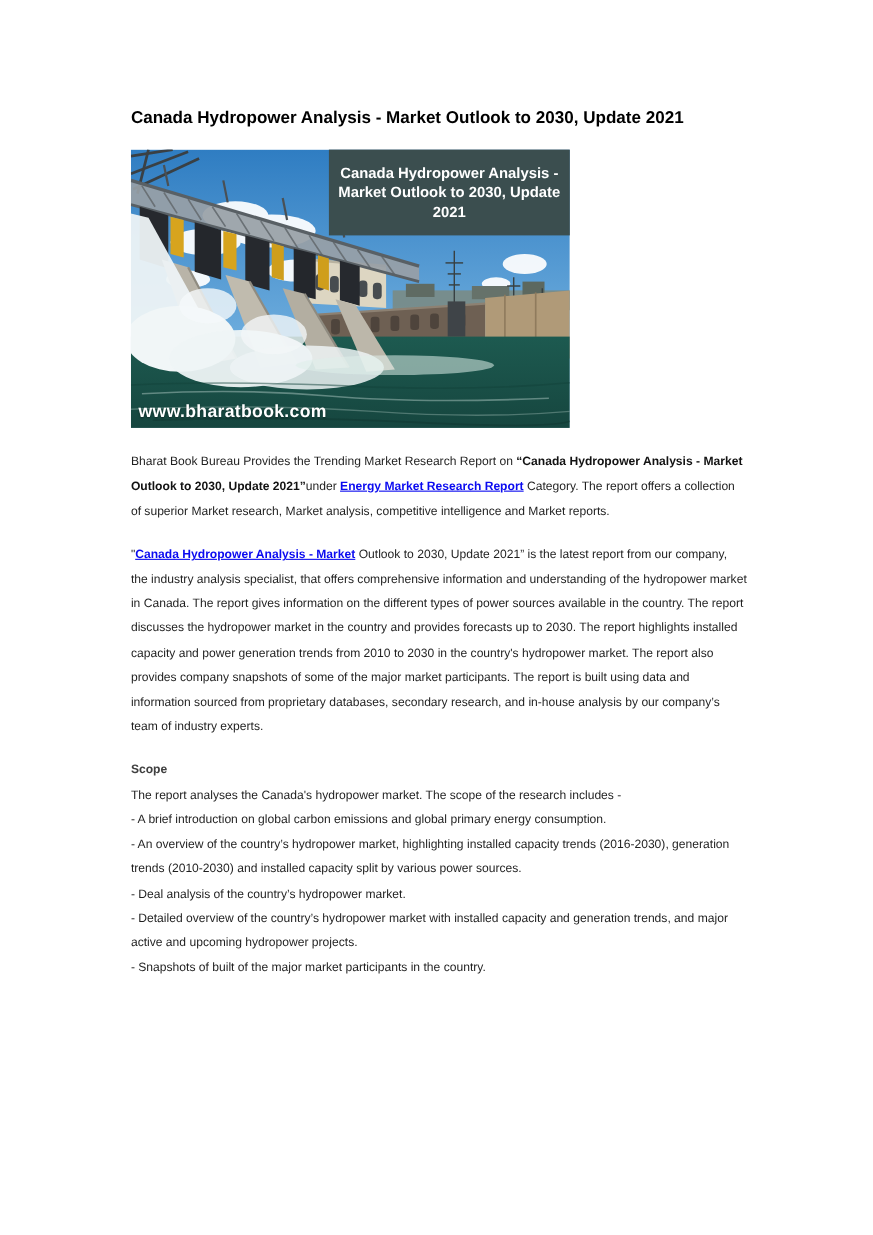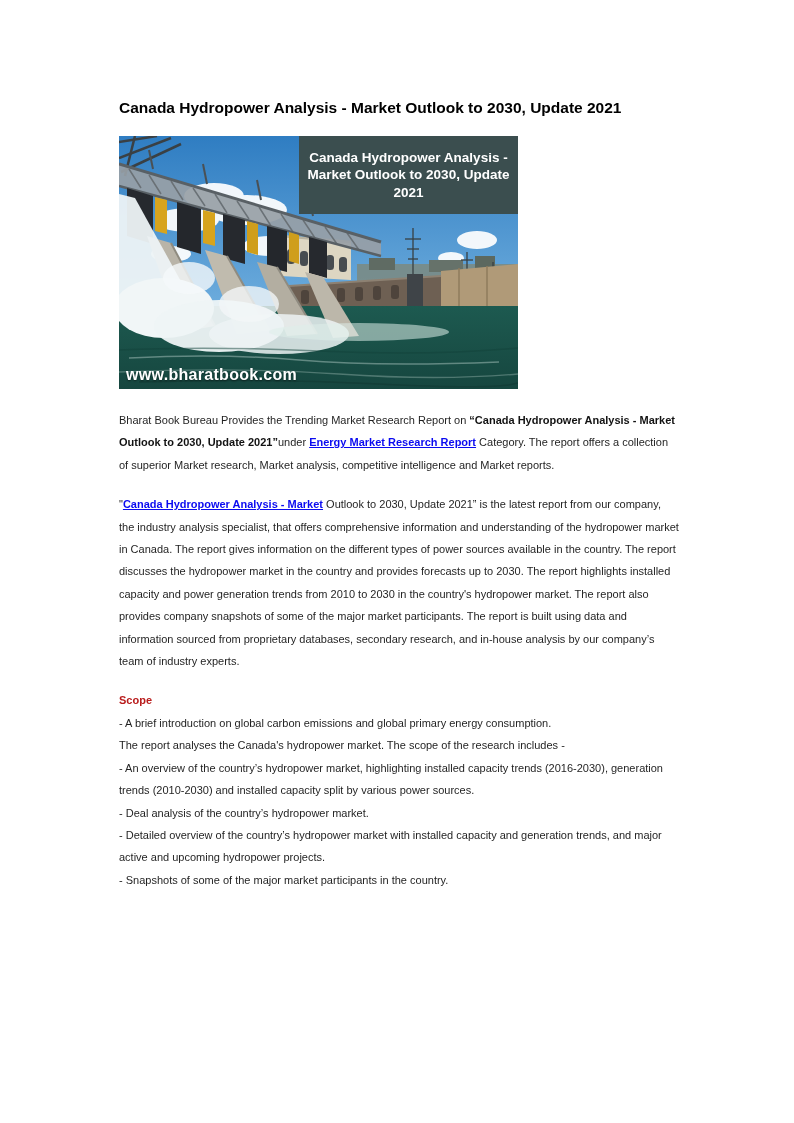--- a/index.html
+++ b/index.html
@@ -66,21 +66,21 @@
     line-height: 22.4px;
     margin: 0 0 17px 0;
   }
   .para strong { color: #121212; }
   .doclink {
     color: var(--link_blue, #0b0bf0);
     font-weight: bold;
     text-decoration: underline;
     cursor: pointer;
   }
-  .scope-heading { font-weight: bold; color: #b91c1c; }
+  .scope-heading { font-weight: bold; color: #404040; }
   .scope-line { min-height: 22.4px; }
 </style>
 </head>
 <body>
 
 <div class="page">
   <div class="content">
 
     <h1 class="doc-title">Canada Hydropower Analysis - Market Outlook to 2030, Update 2021</h1>
 
@@ -223,22 +223,22 @@
       <div class="hero-overlay">Canada Hydropower Analysis - Market Outlook to 2030, Update 2021</div>
       <div class="hero-watermark">www.bharatbook.com</div>
     </figure>
 
     <p class="para"><span>Bharat Book Bureau Provides the Trending Market Research Report on </span><strong>“Canada Hydropower Analysis - Market Outlook to 2030, Update 2021”</strong><span>under </span><a class="doclink">Energy Market Research Report</a><span> Category. The report offers a collection of superior Market research, Market analysis, competitive intelligence and Market reports.</span></p>
 
     <p class="para"><span>"</span><a class="doclink">Canada Hydropower Analysis - Market</a><span> Outlook to 2030, Update 2021” is the latest report from our company, the industry analysis specialist, that offers comprehensive information and understanding of the hydropower market in Canada. The report gives information on the different types of power sources available in the country. The report discusses the hydropower market in the country and provides forecasts up to 2030. The report highlights installed capacity and power generation trends from 2010 to 2030 in the country's hydropower market. The report also provides company snapshots of some of the major market participants. The report is built using data and information sourced from proprietary databases, secondary research, and in-house analysis by our company’s team of industry experts.</span></p>
 
     <div class="para">
       <div class="scope-heading scope-line">Scope</div>
+      <div class="scope-line">The report analyses the Canada's hydropower market. The scope of the research includes -</div>
       <div class="scope-line">- A brief introduction on global carbon emissions and global primary energy consumption.</div>
-      <div class="scope-line">The report analyses the Canada's hydropower market. The scope of the research includes -</div>
       <div class="scope-line">- An overview of the country’s hydropower market, highlighting installed capacity trends (2016-2030), generation trends (2010-2030) and installed capacity split by various power sources.</div>
       <div class="scope-line">- Deal analysis of the country’s hydropower market.</div>
       <div class="scope-line">- Detailed overview of the country’s hydropower market with installed capacity and generation trends, and major active and upcoming hydropower projects.</div>
-      <div class="scope-line">- Snapshots of some of the major market participants in the country.</div>
+      <div class="scope-line">- Snapshots of built of the major market participants in the country.</div>
     </div>
 
   </div>
 </div>
 
 </body></html>

